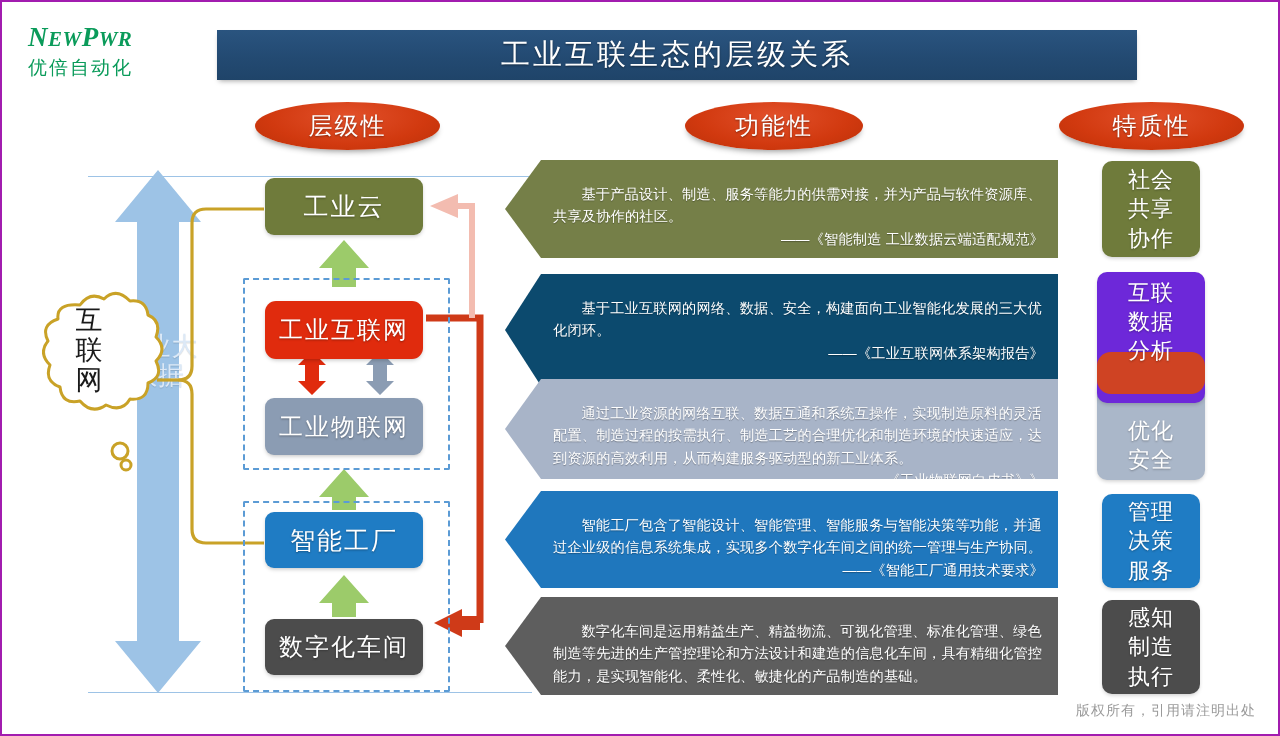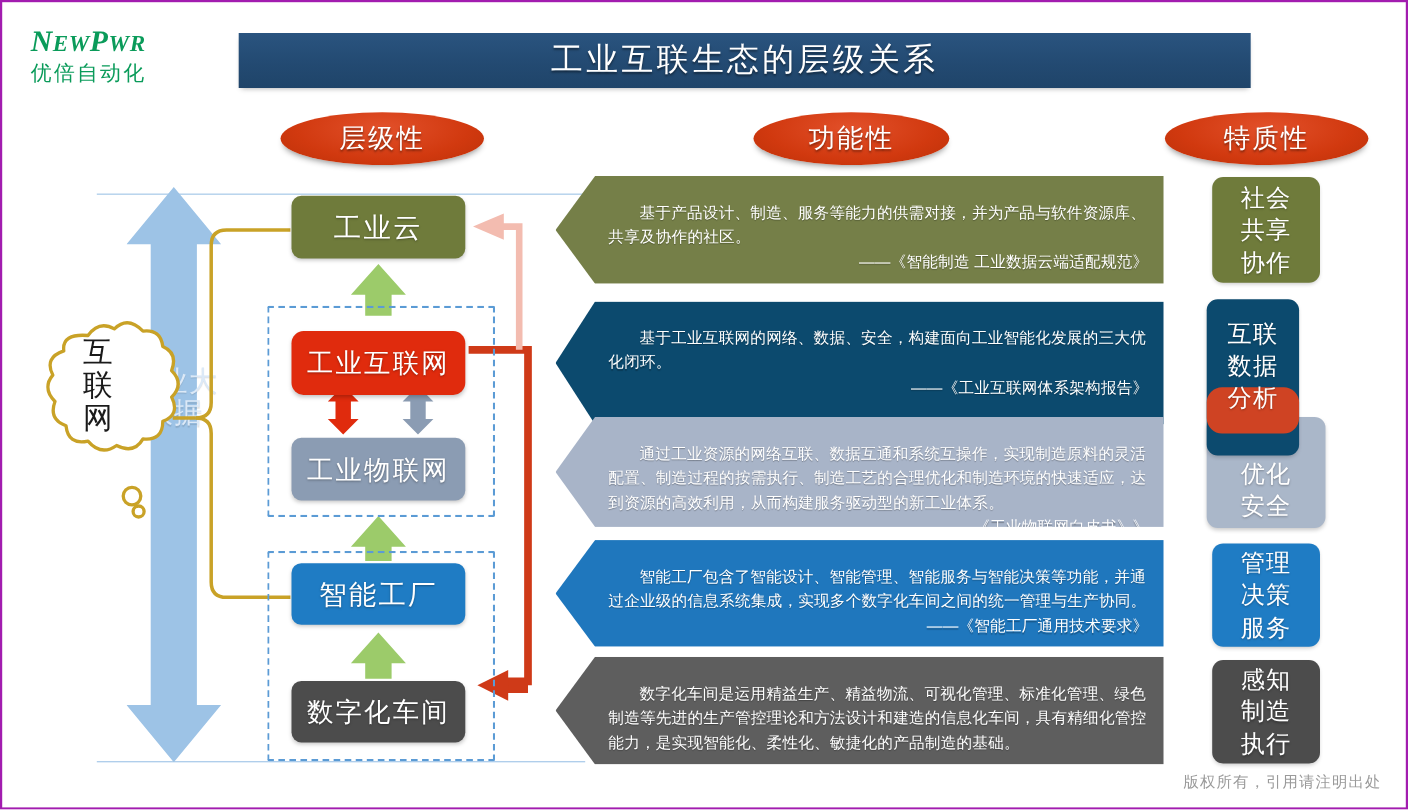--- a/index.html
+++ b/index.html
@@ -92,22 +92,22 @@
   .desc .src{margin:0;text-align:right;}
 
   
   .trait{position:absolute;border-radius:10px;display:flex;flex-direction:column;
          align-items:center;justify-content:center;color:#fff;font-size:22px;
          line-height:1.32;letter-spacing:1px;text-shadow:0 1px 2px rgba(0,0,0,.3);
          box-shadow:0 2px 4px -1px rgba(0,0,0,.22);}
   #tr-social {left:1100px;top:159px;width:98px;height:96px;background:#6f7b3b;font-family:Liberation Serif, serif;}
   #tr-data   {left:1095px;top:377px;width:108px;height:95px;background:#aab7c9;
               justify-content:flex-end;padding-bottom:6px;z-index:2;}
-  #tr-conn   {left:1095px;top:270px;width:84px;height:125px;
-              background:#0c4a6e;z-index:3;justify-content:flex-start;padding-top:17px;}
+  #tr-conn   {left:1095px;top:270px;width:108px;height:125px;
+              background:#6d28d9;z-index:3;justify-content:flex-start;padding-top:6px;}
   #tr-conn .hl{position:absolute;left:0;top:80px;width:100%;height:42px;
                background:#cf4323;border-radius:14px;z-index:-1;}
   #tr-manage {left:1100px;top:492px;width:98px;height:94px;background:#1f7cc4;}
   #tr-sense  {left:1100px;top:598px;width:98px;height:94px;background:#4c4c4c;}
   .trait span{display:block;}
 
   
   .footer{position:absolute;right:22px;bottom:14px;color:#9a9a9a;font-size:14px;
           letter-spacing:1px;}
 </style>

